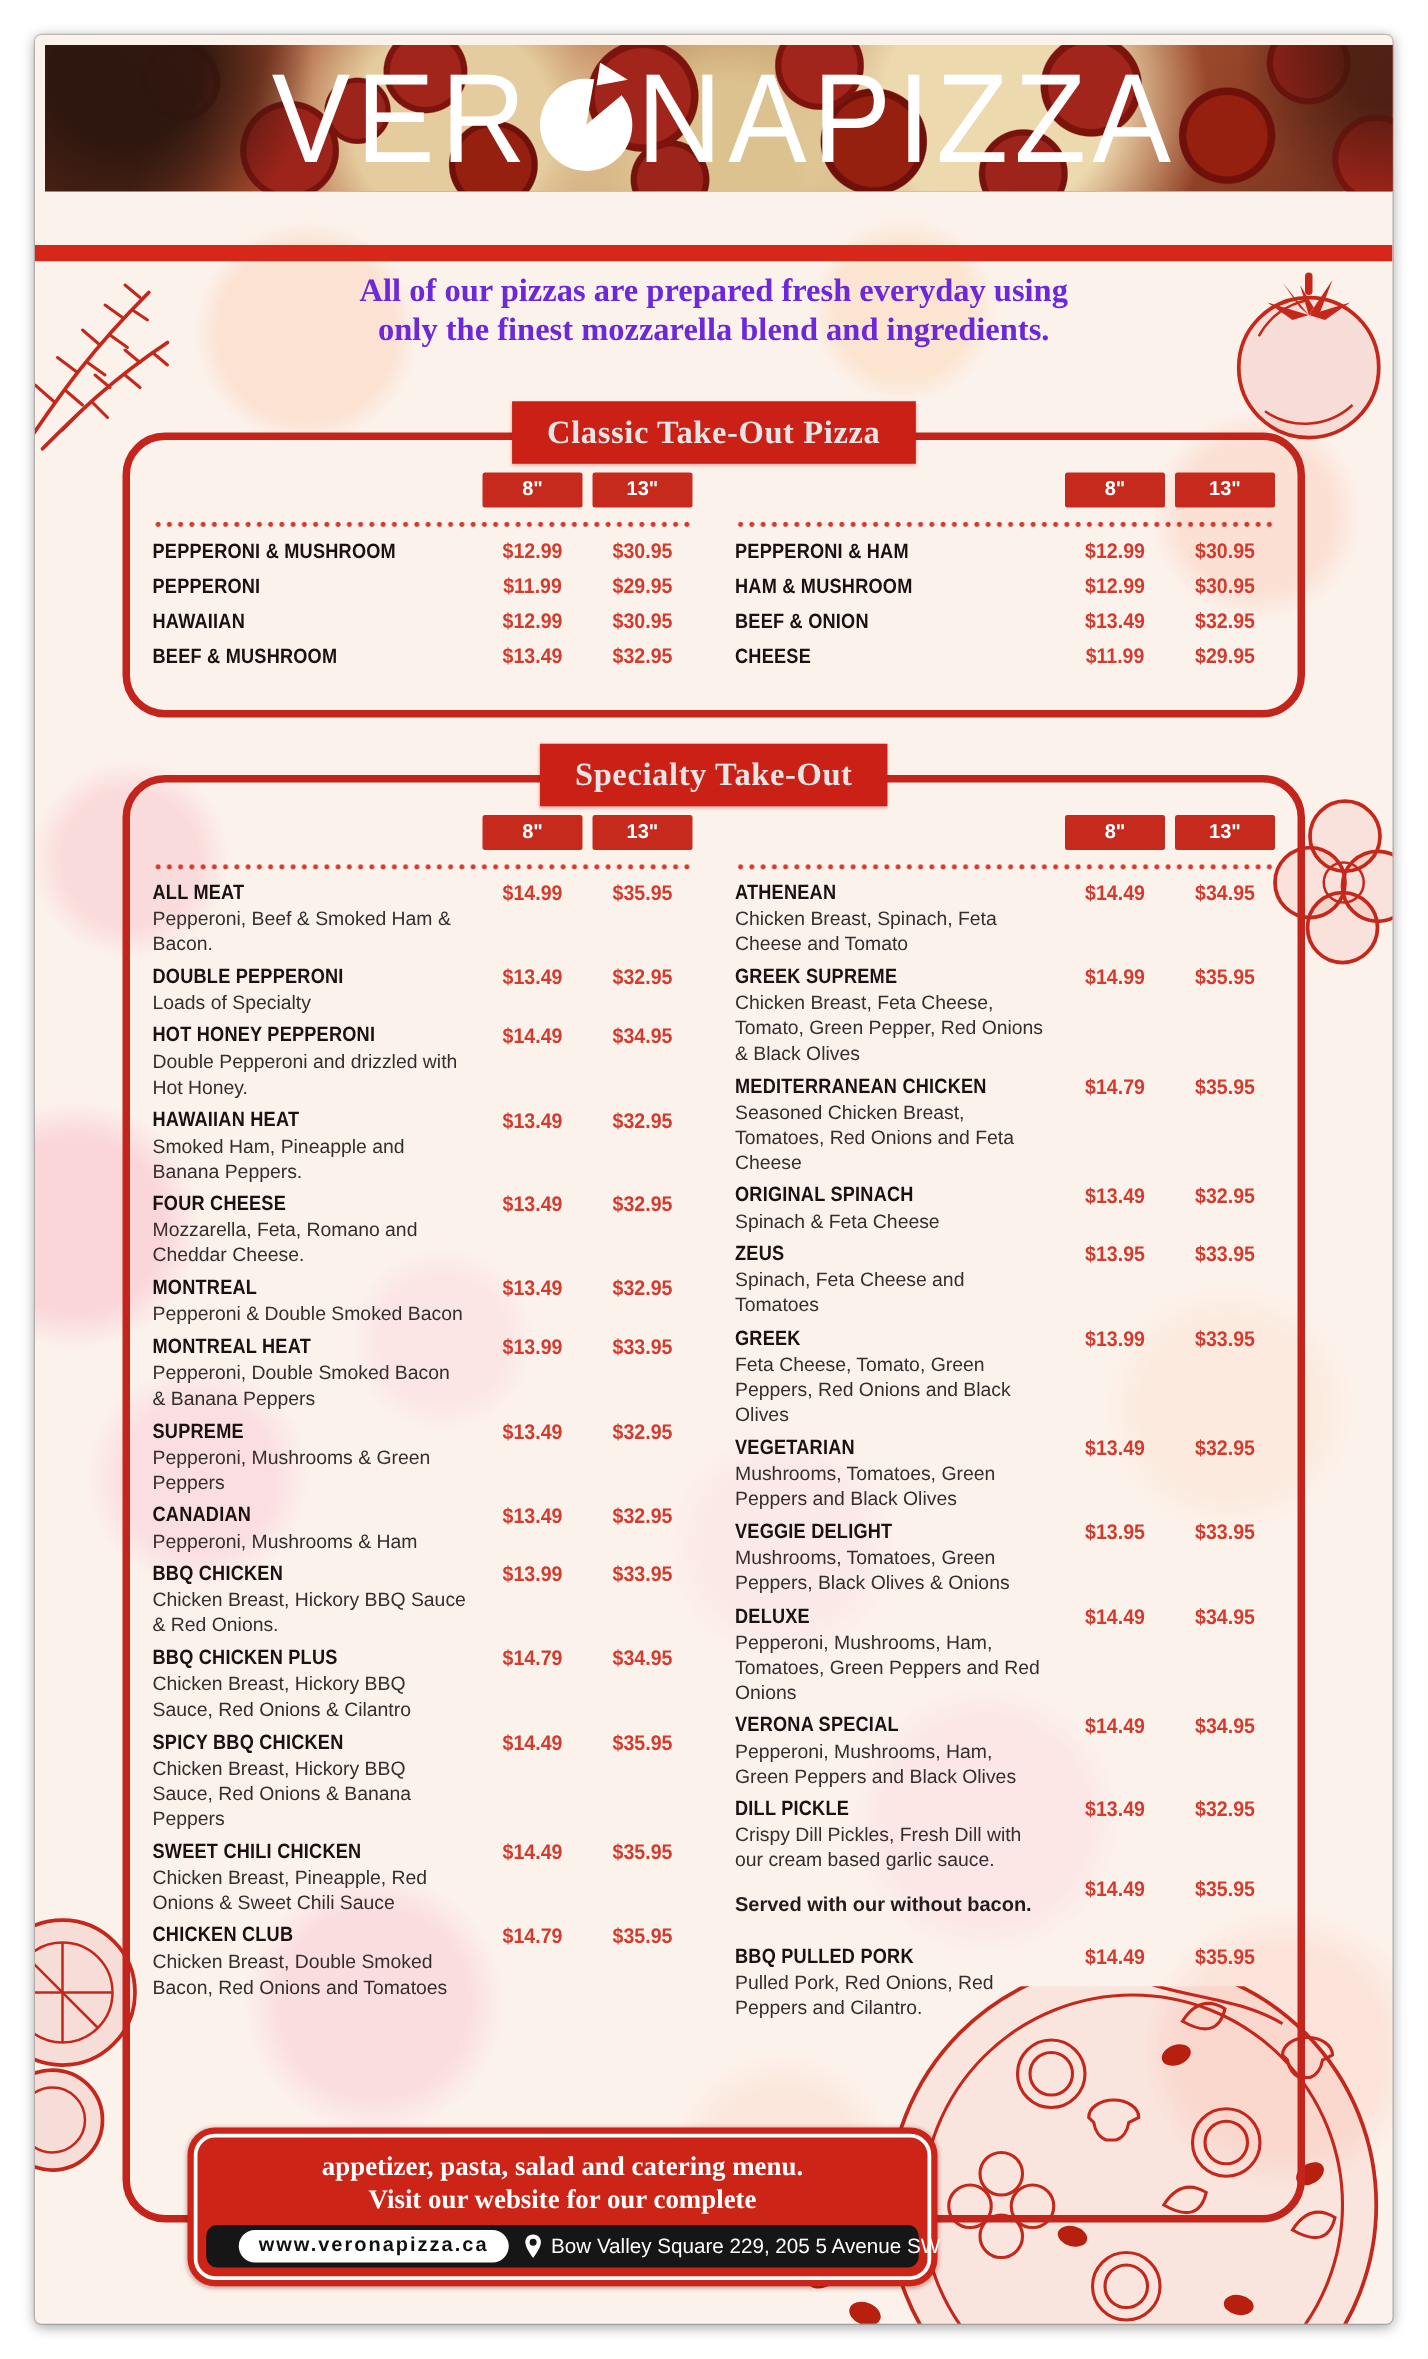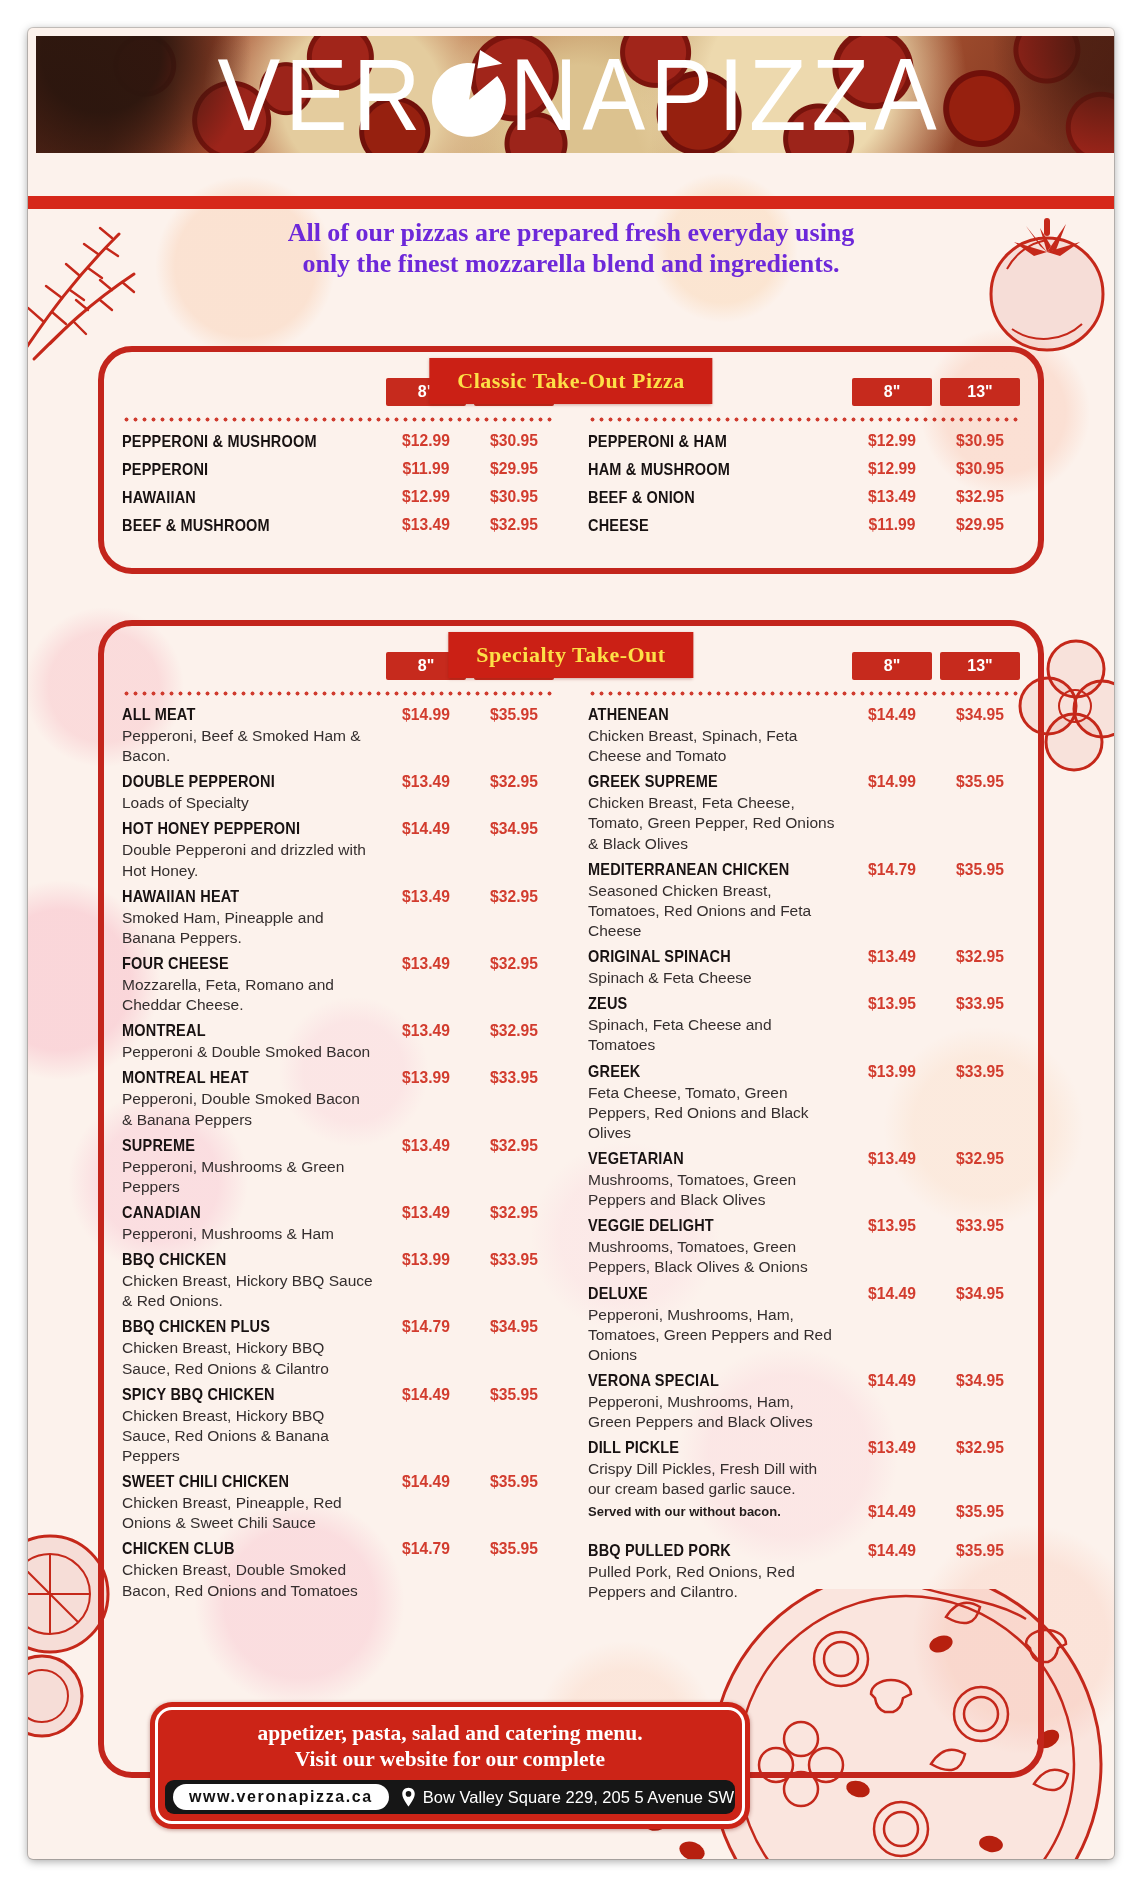--- a/index.html
+++ b/index.html
@@ -54,23 +54,23 @@
   .logo svg{margin:0 3px -6px 5px;}
   .stripe{position:absolute;left:0;top:168px;width:100%;height:13px;background:#d6281a;z-index:2;}
   
   .tagline{position:absolute;left:0;top:190px;width:100%;text-align:center;z-index:2;
     font-family:"Liberation Serif",serif;font-weight:bold;font-size:26px;line-height:1.18;color:#6d28d9;}
   
   .menu-box{position:absolute;left:70px;width:934px;border:6px solid #c3251c;border-radius:34px;z-index:2;}
   .classic{top:318px;height:216px;}
   .specialty{top:592px;height:1146px;}
   .banner{position:absolute;top:-6px;left:50%;transform:translate(-50%,-50%);
-    background:#cb2015;color:#fde047;font-family:"Liberation Serif",serif;font-weight:bold;
-    font-size:22px;letter-spacing:.5px;padding:10px 28px;white-space:nowrap;
-    box-shadow:0 1px 3px rgba(120,20,10,.35);margin-top:35px;}
+    background:#cb2015;color:#e5e5e5;font-family:"Liberation Serif",serif;font-weight:bold;
+    font-size:26px;letter-spacing:.5px;padding:10px 28px;white-space:nowrap;
+    box-shadow:0 1px 3px rgba(120,20,10,.35);}
   .cols{display:flex;gap:34px;padding:26px 18px 0 18px;}
   .col{flex:1;min-width:0;}
   .chip-row,.c-row{display:grid;grid-template-columns:1fr 80px 80px;column-gap:8px;align-items:center;}
   .chip-row{margin-bottom:9px;}
   .chip{background:#c62a1d;color:#fff;text-align:center;font-weight:bold;font-size:16px;
         padding:5px 0;border-radius:2px;}
   .chip-8{grid-column:2;}  .chip-13{grid-column:3;}
   .dots{height:7px;margin-bottom:9px;background-image:radial-gradient(circle,#cf3b2e 1.7px,transparent 2.3px);
         background-size:9px 7px;background-repeat:repeat-x;background-position:0 1px;}
   .nm{font-weight:bold;font-size:16.5px;color:#181212;letter-spacing:.2px;
@@ -79,32 +79,32 @@
       transform:scaleX(.92);transform-origin:center;}
   .c-row{margin-bottom:8px;}
   
   .sp-item{display:grid;grid-template-columns:1fr 80px 80px;column-gap:8px;margin-bottom:4px;}
   .sp-name{grid-column:1;grid-row:1;}
   .sp-p8{grid-column:2;grid-row:1;}
   .sp-p13{grid-column:3;grid-row:1;}
   .sp-desc{grid-column:1;grid-row:2;font-size:15.5px;color:#342e2e;line-height:1.3;
            margin:1px 0 2px 0;padding-right:4px;}
   .sp-note{display:contents;}
-  .sp-note-text{grid-column:1;grid-row:3;font-size:13px;font-weight:bold;color:#221c1c;
-                padding:2px 0 18px 0;}
+  .sp-note-text{grid-column:1;grid-row:3;font-size:16px;font-weight:bold;color:#221c1c;
+                padding:2px 0 18px 0;margin-top:12px;}
   .sp-note-p8{grid-column:2;grid-row:3;align-self:start;}
   .sp-note-p13{grid-column:3;grid-row:3;align-self:start;}
   
   .footer-box{position:absolute;left:122px;top:1674px;width:590px;z-index:5;
     background:#cc2417;border-radius:22px;padding:5px;box-shadow:0 1px 4px rgba(100,10,5,.4);}
   .footer-inner{border:3px solid #fff;border-radius:17px;padding:8px 6px 6px 6px;}
   .footer-msg{text-align:center;color:#fff;font-family:"Liberation Serif",serif;font-weight:bold;
     font-size:21.5px;line-height:1.22;padding:2px 4px 8px 4px;}
   .black-bar{display:flex;align-items:center;gap:12px;background:#161616;border-radius:9px;
-    padding:4px 8px;margin:0 1px 1px 1px;}
+    padding:4px 26px;margin:0 1px 1px 1px;}
   .site-pill{background:#fff;color:#111;border-radius:15px;padding:4px 16px;font-weight:bold;
     font-size:16px;letter-spacing:1.6px;white-space:nowrap;}
   .addr{display:flex;align-items:center;gap:7px;color:#fff;font-size:16.5px;white-space:nowrap;}
   
   .illus{position:absolute;pointer-events:none;}
   .rosemary{left:-14px;top:176px;z-index:1;}
   .tomato{right:-8px;top:166px;z-index:1;}
   .pepper{right:-12px;top:586px;z-index:3;}
   .tomslice{left:-26px;top:1488px;z-index:1;}
   .pizza{right:-22px;bottom:-20px;z-index:1;}

